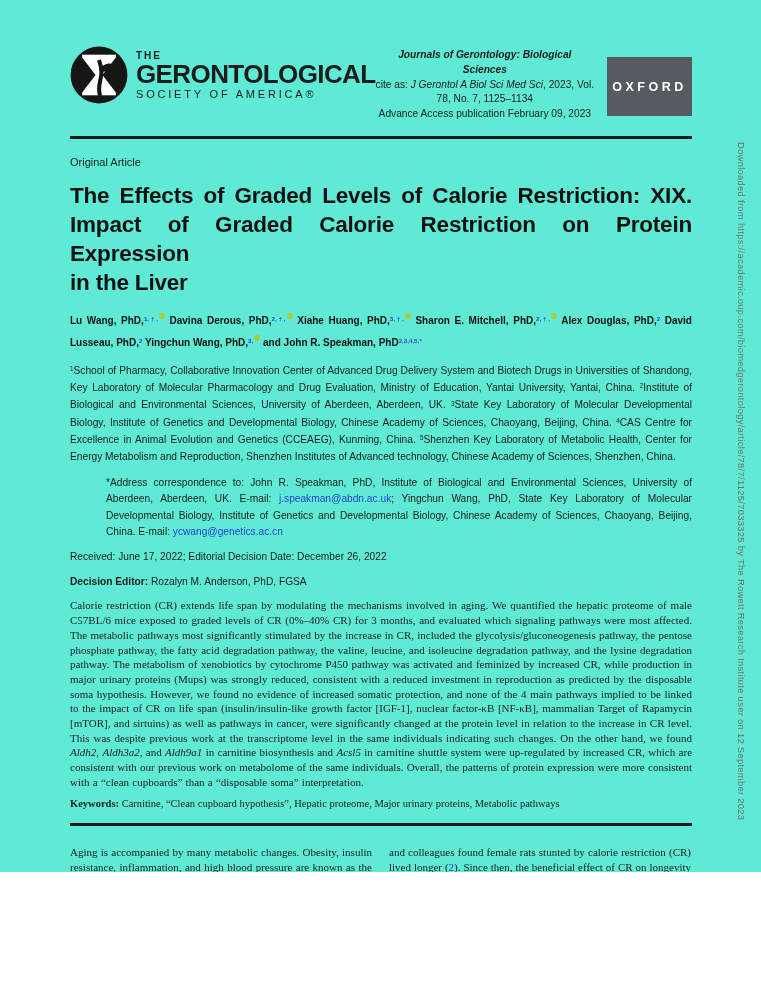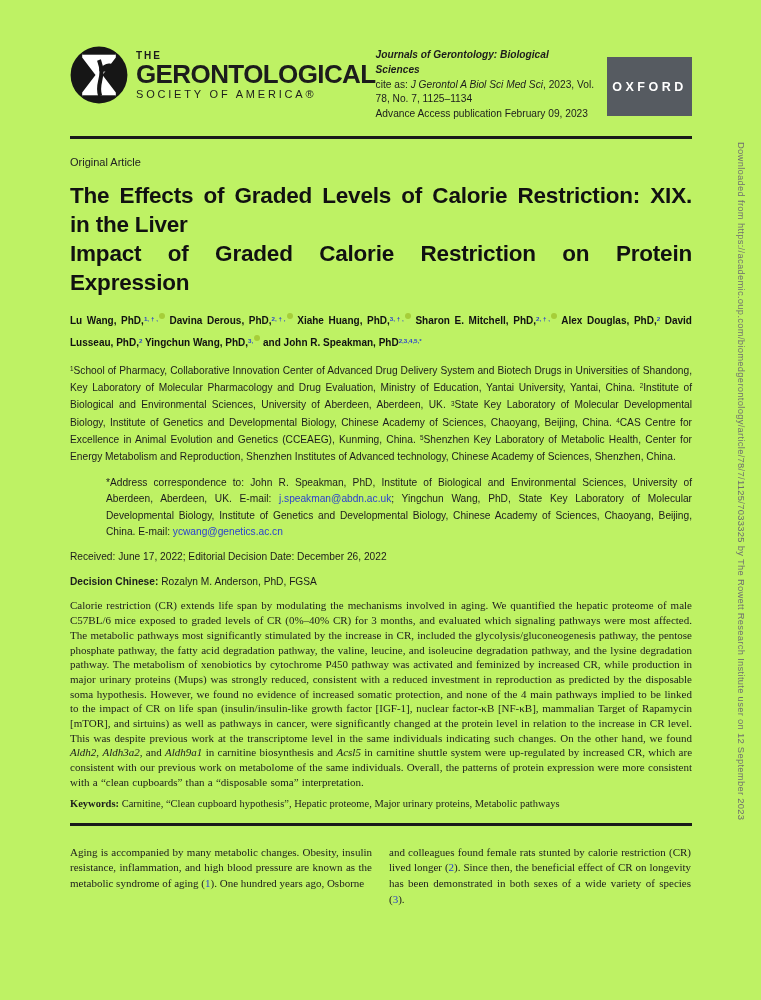--- a/index.html
+++ b/index.html
@@ -1,28 +1,28 @@
 <!DOCTYPE html>
 <html><head>
 <meta charset="utf-8">
 <style>
   html,body{margin:0;padding:0;background:#ffffff;}
-  .page{position:relative;width:761px;height:1000px;background:#bef264;overflow:hidden;
+  .page{position:relative;width:761px;height:872px;background:#5eead4;overflow:hidden;
         font-family:"Liberation Sans",sans-serif;color:#1c1c1c;}
   .content{position:absolute;left:70px;top:0;width:622px;}
 
   
   .header{display:flex;align-items:flex-start;margin-top:46px;}
   .logo{display:flex;align-items:center;}
   .logo svg{display:block;}
   .logo-text{margin-left:8px;}
   .logo-the{font-size:10px;font-weight:bold;letter-spacing:2px;line-height:11px;}
   .logo-name{font-size:26px;font-weight:bold;letter-spacing:-0.6px;line-height:26px;}
   .logo-sub{font-size:11px;letter-spacing:2.8px;line-height:13px;margin-top:1px;}
-  .cite-block{margin-left:auto;text-align:left;font-size:10.2px;line-height:14.8px;padding-top:2px;}
+  .cite-block{margin-left:auto;text-align:center;font-size:10.2px;line-height:14.8px;padding-top:2px;}
   .cite-line1{font-style:italic;font-weight:bold;}
   .oxford-box{width:85px;height:59px;background:#565b61;color:#fff;display:flex;align-items:center;
               justify-content:center;font-size:12.5px;font-weight:bold;letter-spacing:3.5px;
               margin-left:13px;margin-top:11px;flex:none;}
 
   .rule{height:3px;background:#1a1a1a;margin-top:14px;}
   .rule2{height:3px;background:#1a1a1a;margin-top:12px;}
 
   .section-label{margin-top:17px;font-size:11px;color:#222;}
 
@@ -91,34 +91,34 @@
       </div>
       <div class="oxford-box">OXFORD</div>
     </div>
 
     <div class="rule"></div>
 
     <div class="section-label">Original Article</div>
 
     <div class="title">
       <div class="title-line just">The Effects of Graded Levels of Calorie Restriction: XIX.</div>
+      <div class="title-line just">Impact of Graded Calorie Restriction on Protein Expression</div>
       <div class="title-line">in the Liver</div>
-      <div class="title-line just">Impact of Graded Calorie Restriction on Protein Expression</div>
     </div>
 
     <div class="authors"><span class="seg-p">Lu Wang, PhD,</span><span class="seg-sl">1,†,</span><span class="seg-o"></span><span class="seg-p"> Davina Derous, PhD,</span><span class="seg-sl">2,†,</span><span class="seg-o"></span><span class="seg-p"> Xiahe Huang, PhD,</span><span class="seg-sl">3,†,</span><span class="seg-o"></span><span class="seg-p"> Sharon E. Mitchell, PhD,</span><span class="seg-sl">2,†,</span><span class="seg-o"></span><span class="seg-p"> Alex Douglas, PhD,</span><span class="seg-sl">2</span><span class="seg-p"> David Lusseau, PhD,</span><span class="seg-sl">2</span><span class="seg-p"> Yingchun Wang, PhD,</span><span class="seg-sl">3,</span><span class="seg-o"></span><span class="seg-p"> and John R. Speakman, PhD</span><span class="seg-sl">2,3,4,5,*</span></div>
 
     <div class="small-sans affiliations"><span class="seg-s">1</span><span class="seg-p">School of Pharmacy, Collaborative Innovation Center of Advanced Drug Delivery System and Biotech Drugs in Universities of Shandong, Key Laboratory of Molecular Pharmacology and Drug Evaluation, Ministry of Education, Yantai University, Yantai, China. </span><span class="seg-s">2</span><span class="seg-p">Institute of Biological and Environmental Sciences, University of Aberdeen, Aberdeen, UK. </span><span class="seg-s">3</span><span class="seg-p">State Key Laboratory of Molecular Developmental Biology, Institute of Genetics and Developmental Biology, Chinese Academy of Sciences, Chaoyang, Beijing, China. </span><span class="seg-s">4</span><span class="seg-p">CAS Centre for Excellence in Animal Evolution and Genetics (CCEAEG), Kunming, China. </span><span class="seg-s">5</span><span class="seg-p">Shenzhen Key Laboratory of Metabolic Health, Center for Energy Metabolism and Reproduction, Shenzhen Institutes of Advanced technology, Chinese Academy of Sciences, Shenzhen, China.</span></div>
 
     <div class="small-sans correspondence"><span class="seg-p">*Address correspondence to: John R. Speakman, PhD, Institute of Biological and Environmental Sciences, University of Aberdeen, Aberdeen, UK. E-mail: </span><span class="seg-l">j.speakman@abdn.ac.uk</span><span class="seg-p">; Yingchun Wang, PhD, State Key Laboratory of Molecular Developmental Biology, Institute of Genetics and Developmental Biology, Chinese Academy of Sciences, Chaoyang, Beijing, China. E-mail: </span><span class="seg-l">ycwang@genetics.ac.cn</span></div>
 
 
     <div class="small-sans received-line">Received: June 17, 2022; Editorial Decision Date: December 26, 2022</div>
 
-    <div class="small-sans decision-line"><span class="seg-b">Decision Chinese: </span><span class="seg-p">Rozalyn M. Anderson, PhD, FGSA</span></div>
+    <div class="small-sans decision-line"><span class="seg-b">Decision Editor: </span><span class="seg-p">Rozalyn M. Anderson, PhD, FGSA</span></div>
 
 
     <div class="serif abstract-body"><span class="seg-p">Calorie restriction (CR) extends life span by modulating the mechanisms involved in aging. We quantified the hepatic proteome of male C57BL/6 mice exposed to graded levels of CR (0%–40% CR) for 3 months, and evaluated which signaling pathways were most affected. The metabolic pathways most significantly stimulated by the increase in CR, included the glycolysis/gluconeogenesis pathway, the pentose phosphate pathway, the fatty acid degradation pathway, the valine, leucine, and isoleucine degradation pathway, and the lysine degradation pathway. The metabolism of xenobiotics by cytochrome P450 pathway was activated and feminized by increased CR, while production in major urinary proteins (Mups) was strongly reduced, consistent with a reduced investment in reproduction as predicted by the disposable soma hypothesis. However, we found no evidence of increased somatic protection, and none of the 4 main pathways implied to be linked to the impact of CR on life span (insulin/insulin-like growth factor [IGF-1], nuclear factor-κB [NF-κB], mammalian Target of Rapamycin [mTOR], and sirtuins) as well as pathways in cancer, were significantly changed at the protein level in relation to the increase in CR level. This was despite previous work at the transcriptome level in the same individuals indicating such changes. On the other hand, we found </span><span class="seg-i">Aldh2</span><span class="seg-p">, </span><span class="seg-i">Aldh3a2</span><span class="seg-p">, and </span><span class="seg-i">Aldh9a1</span><span class="seg-p"> in carnitine biosynthesis and </span><span class="seg-i">Acsl5</span><span class="seg-p"> in carnitine shuttle system were up-regulated by increased CR, which are consistent with our previous work on metabolome of the same individuals. Overall, the patterns of protein expression were more consistent with a “clean cupboards” than a “disposable soma” interpretation.</span></div>
 
     <div class="serif keywords"><span class="seg-b">Keywords: </span><span class="seg-p"> Carnitine, “Clean cupboard hypothesis”, Hepatic proteome, Major urinary proteins, Metabolic pathways</span></div>
 
     <div class="rule2"></div>
 
     <div class="columns">
       <div class="serif col"><span class="seg-p">Aging is accompanied by many metabolic changes. Obesity, insulin resistance, inflammation, and high blood pressure are known as the metabolic syndrome of aging (</span><span class="seg-l">1</span><span class="seg-p">). One hundred years ago, Osborne</span></div>

